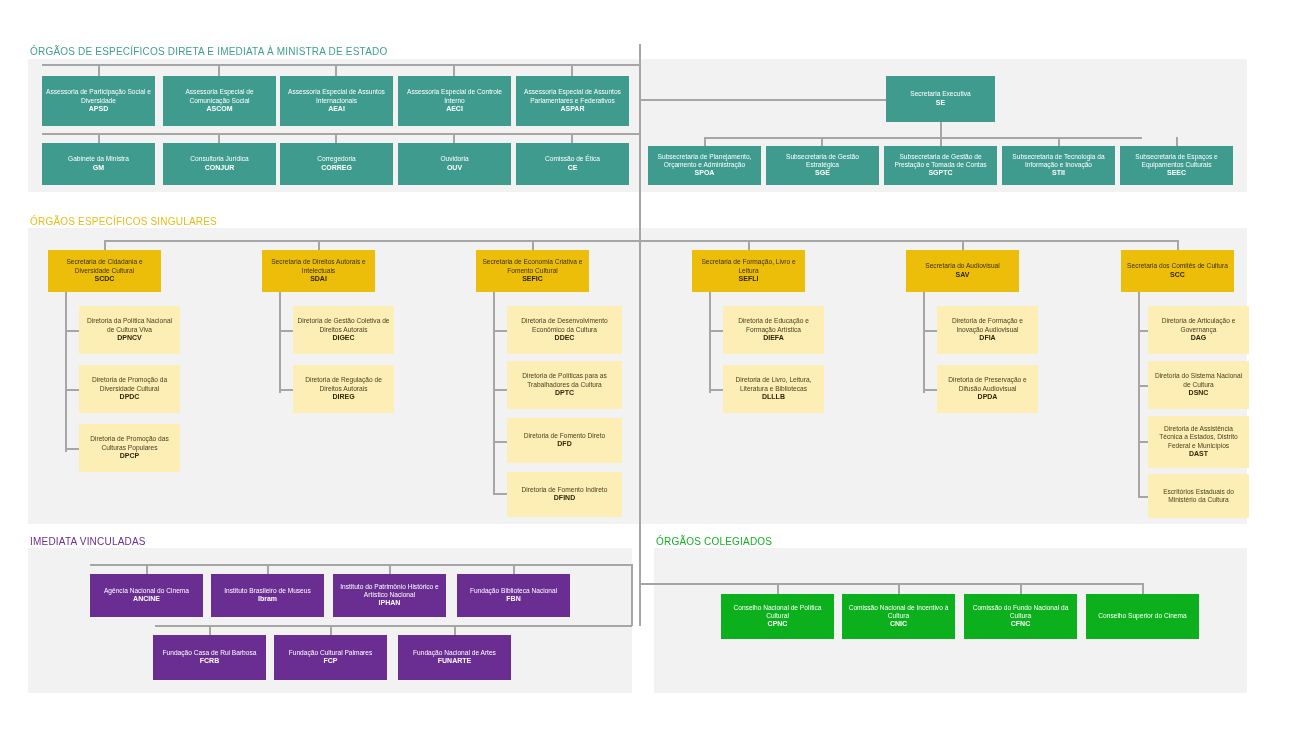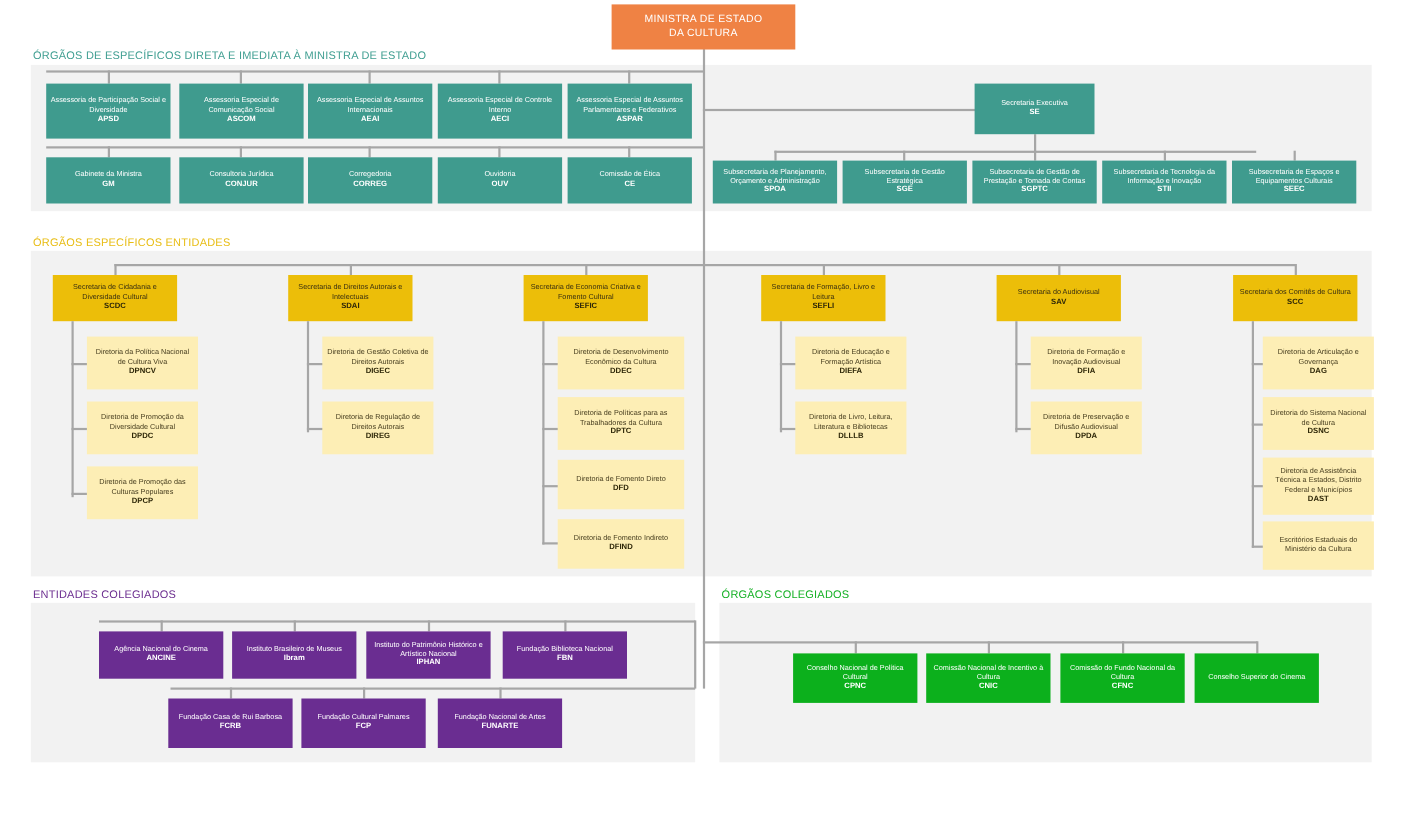--- a/index.html
+++ b/index.html
@@ -69,22 +69,22 @@
 <body>
 
 <div id="chart">
 
   <div class="panel" style="left:28px;top:59px;width:1219px;height:133px;"></div>
   <div class="panel" style="left:28px;top:228px;width:1219px;height:296px;"></div>
   <div class="panel" style="left:28px;top:548px;width:604px;height:145px;"></div>
   <div class="panel" style="left:654px;top:548px;width:593px;height:145px;"></div>
 
   <div class="section-label lbl-teal" style="left:30px;top:46px;">ÓRGÃOS DE ESPECÍFICOS DIRETA E IMEDIATA À MINISTRA DE ESTADO</div>
-  <div class="section-label lbl-gold" style="left:30px;top:216px;">ÓRGÃOS ESPECÍFICOS ENTIDADES</div>
-  <div class="section-label lbl-purple" style="left:30px;top:536px;">ENTIDADES COLEGIADOS</div>
+  <div class="section-label lbl-gold" style="left:30px;top:216px;">ÓRGÃOS ESPECÍFICOS SINGULARES</div>
+  <div class="section-label lbl-purple" style="left:30px;top:536px;">IMEDIATA VINCULADAS</div>
   <div class="section-label lbl-green" style="left:656px;top:536px;">ÓRGÃOS COLEGIADOS</div>
 
   <div class="ln lnv" style="left:639px;top:44px;width:2px;height:582px;"></div>
 
   <div class="ln lnh" style="left:42px;top:64px;width:598px;height:2px;"></div>
 
   <div class="ln lnv" style="left:98px;top:64px;height:12px;width:2px;"></div>
   <div class="ln lnv" style="left:218px;top:64px;height:12px;width:2px;"></div>
   <div class="ln lnv" style="left:335px;top:64px;height:12px;width:2px;"></div>
   <div class="ln lnv" style="left:453px;top:64px;height:12px;width:2px;"></div>
@@ -126,24 +126,20 @@
   <div class="ln lnv" style="left:209px;top:625px;height:10px;width:2px;"></div>
   <div class="ln lnv" style="left:330px;top:625px;height:10px;width:2px;"></div>
   <div class="ln lnv" style="left:454px;top:625px;height:10px;width:2px;"></div>
 
   <div class="ln lnh" style="left:639px;top:583px;width:504px;height:2px;"></div>
   <div class="ln lnv" style="left:777px;top:583px;height:11px;width:2px;"></div>
   <div class="ln lnv" style="left:898px;top:583px;height:11px;width:2px;"></div>
   <div class="ln lnv" style="left:1020px;top:583px;height:11px;width:2px;"></div>
   <div class="ln lnv" style="left:1142px;top:583px;height:11px;width:2px;"></div>
 
-  <div class="box orange" style="left:556px;top:4px;width:167px;height:41px;">
-    <span class="nm">MINISTRA DE ESTADO</span>
-    <span class="nm">DA CULTURA</span>
-  </div>
 
   <div class="box teal" style="left:42px;top:76px;width:113px;height:50px;">
     <span class="nm">Assessoria de Participação Social
 e Diversidade</span>
     <span class="ac">APSD</span>
   </div>
   <div class="box teal" style="left:163px;top:76px;width:113px;height:50px;">
     <span class="nm">Assessoria Especial de Comunicação Social</span>
     <span class="ac">ASCOM</span>
   </div>

